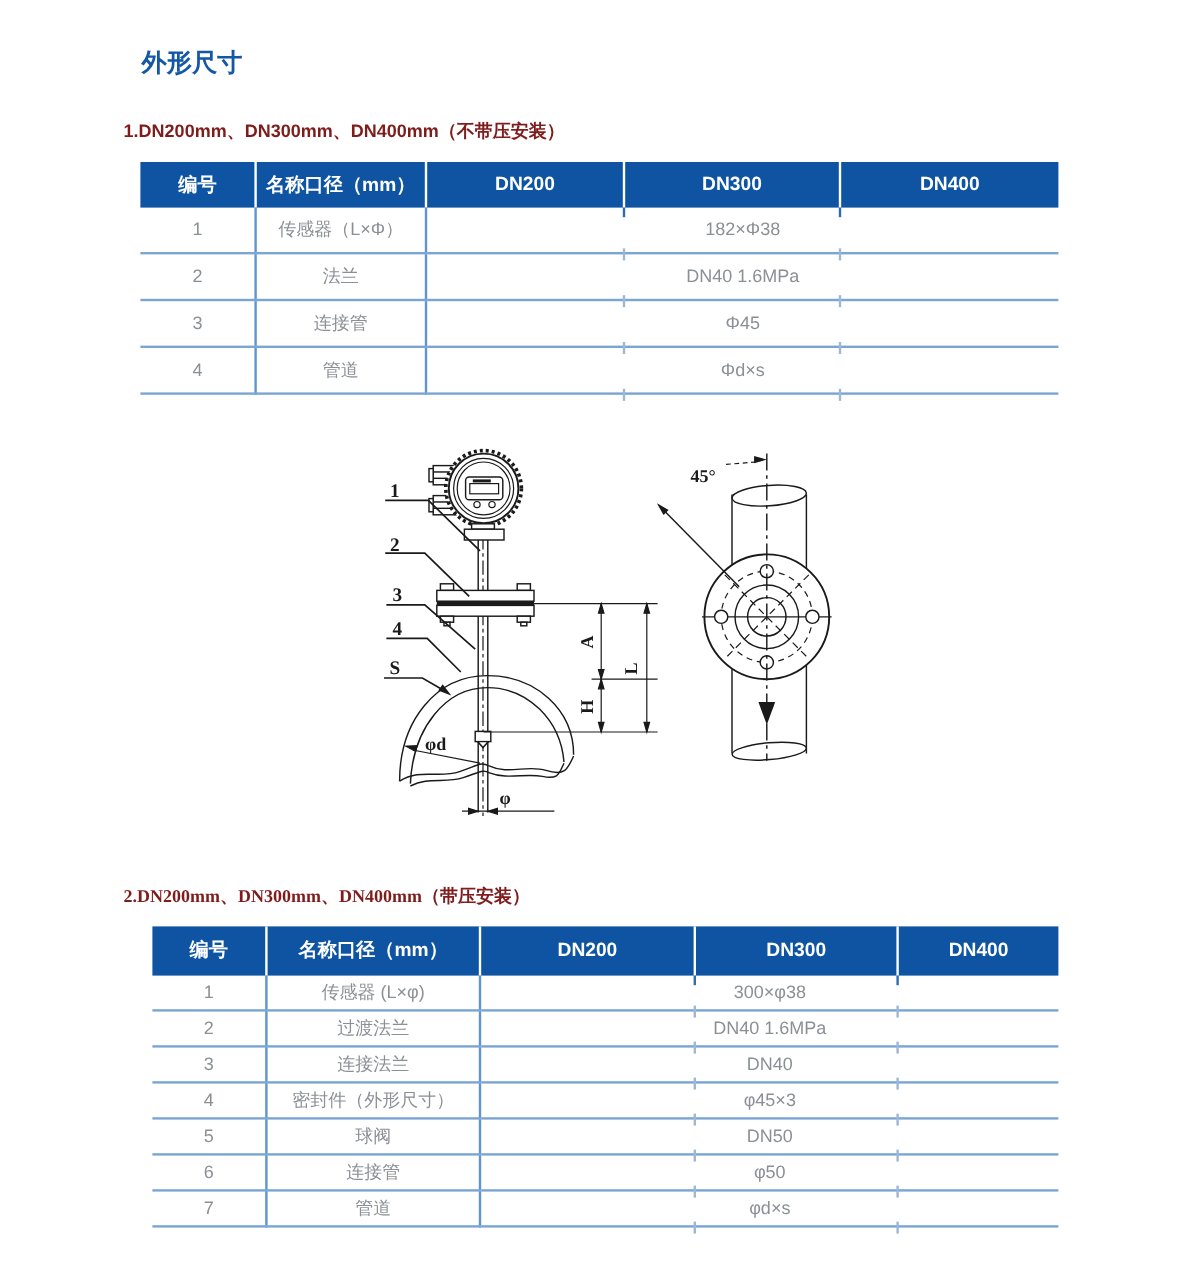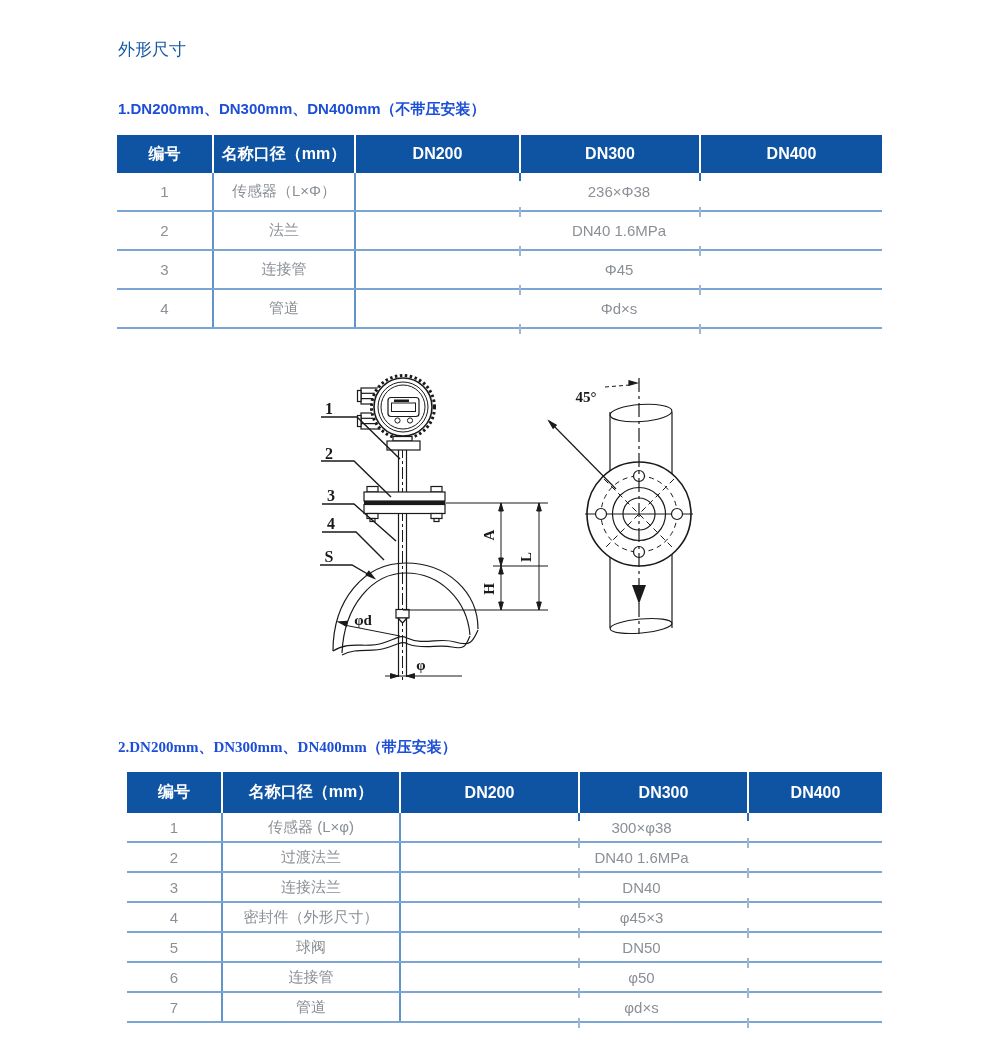--- a/index.html
+++ b/index.html
@@ -1,19 +1,19 @@
 <!DOCTYPE html>
 <html><head>
 <meta charset="utf-8">
 <style>
   html,body{margin:0;padding:0;background:#ffffff;}
   #page{position:relative;width:1000px;height:1053px;background:#fff;overflow:hidden;
         font-family:"Liberation Sans", sans-serif;}
-  .doc-title{position:absolute;left:118px;top:38px;font-size:17px;font-weight:normal;color:#1457a6;}
-  .sec-heading{position:absolute;left:118px;font-size:15px;font-weight:bold;color:#1d4ed8;}
+  .doc-title{position:absolute;left:118px;top:38px;font-size:21px;font-weight:bold;color:#1457a6;}
+  .sec-heading{position:absolute;left:103px;font-size:15px;font-weight:bold;color:#7f1d1d;}
   #sec1-heading{top:100px;}
   #sec2-heading{top:738px;font-family:Liberation Serif, serif;}
 
   .spec-wrap{position:absolute;}
   #t1-wrap{left:117px;top:135px;width:765px;}
   #t2-wrap{left:127px;top:772px;width:755px;}
 
   table.spec{border-collapse:collapse;table-layout:fixed;width:100%;}
   table.spec th{background:#0e54a3;color:#ffffff;font-weight:bold;font-size:16px;
                 border-right:2px solid #ffffff;padding:0;text-align:center;}
@@ -56,21 +56,21 @@
           <th>名称口径（mm）</th>
           <th>DN200</th>
           <th>DN300</th>
           <th>DN400</th>
         </tr>
       </thead>
       <tbody>
         <tr>
           <td class="v-sep">1</td>
           <td class="v-sep">传感器（L×Φ）</td>
-          <td colspan="3">236×Φ38</td>
+          <td colspan="3">182×Φ38</td>
         </tr>
         <tr>
           <td class="v-sep">2</td>
           <td class="v-sep">法兰</td>
           <td colspan="3">DN40 1.6MPa</td>
         </tr>
         <tr>
           <td class="v-sep">3</td>
           <td class="v-sep">连接管</td>
           <td colspan="3">Φ45</td>

